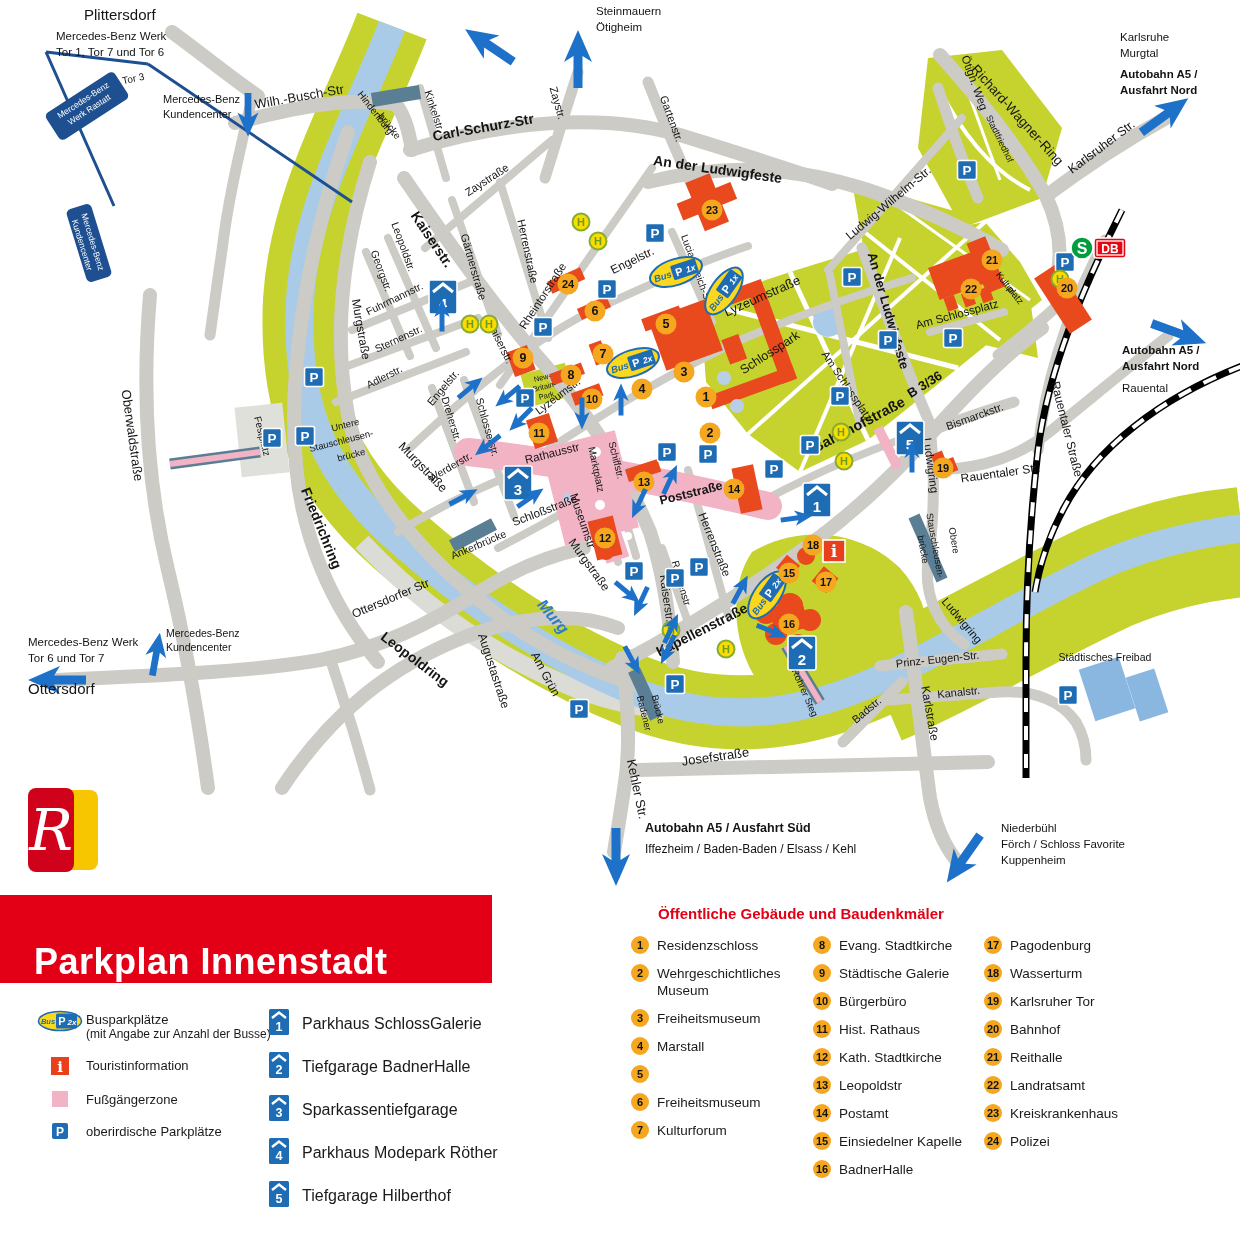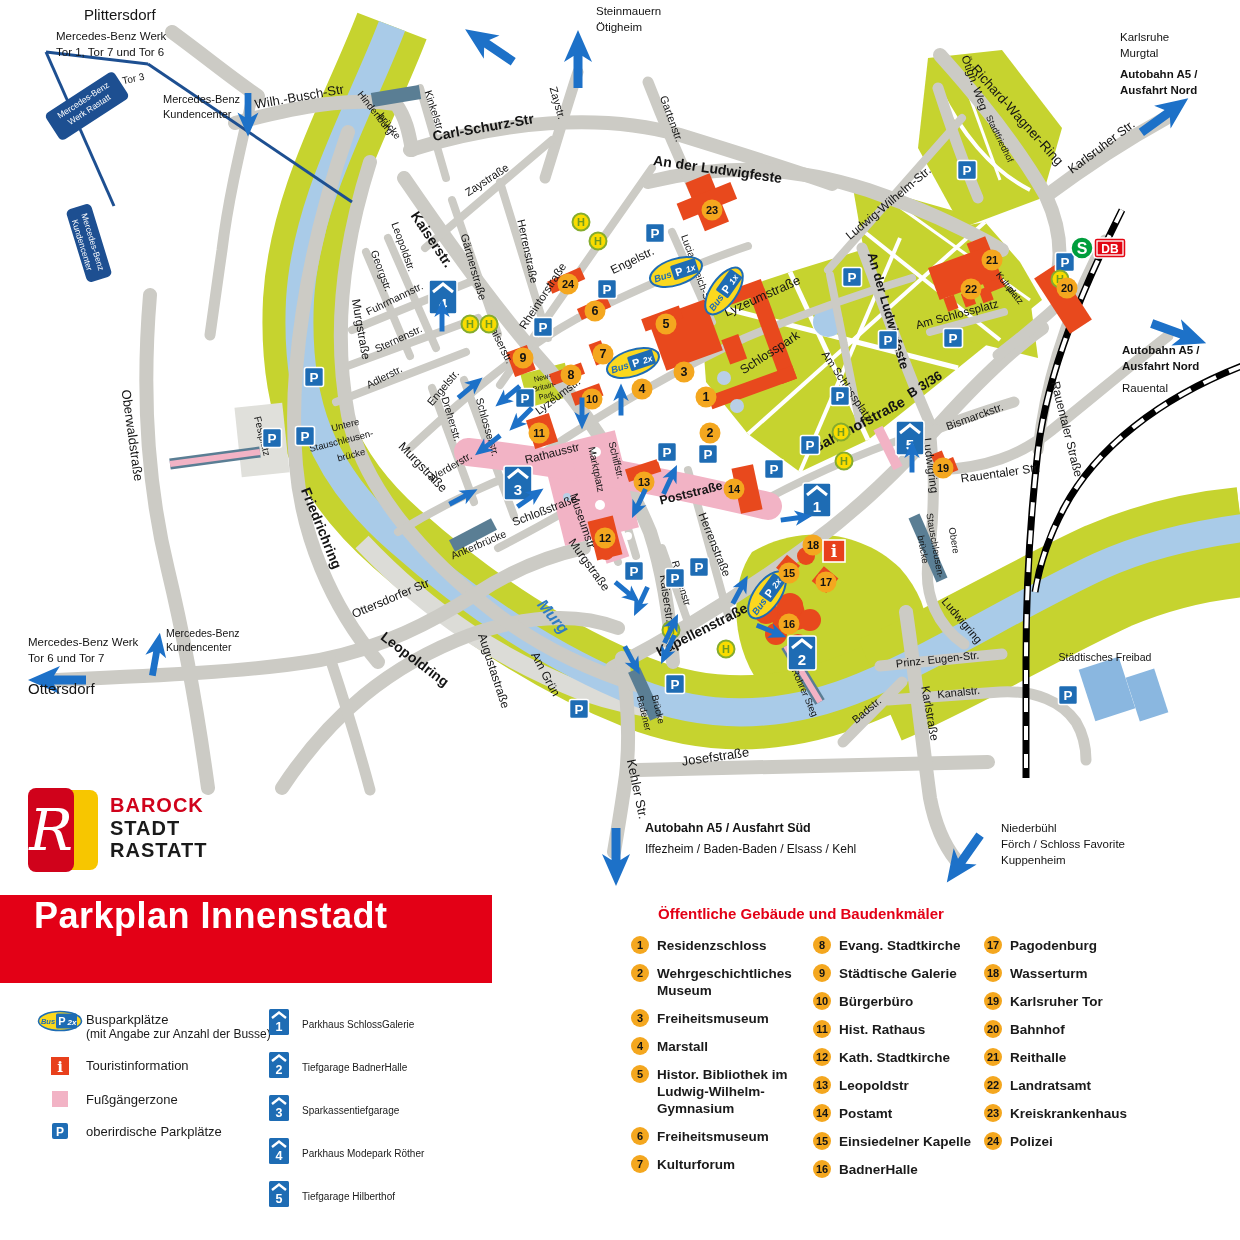--- a/index.html
+++ b/index.html
@@ -3,42 +3,42 @@
 <meta charset="utf-8">
 <style>
   html,body{margin:0;padding:0;background:#ffffff;}
   .page{position:relative;width:1240px;height:1240px;background:#fff;overflow:hidden;
         font-family:"Liberation Sans",sans-serif;}
   #map-svg{position:absolute;left:0;top:0;}
   .logo{position:absolute;left:28px;top:788px;display:flex;align-items:flex-start;}
   .logo-text{margin-left:10px;line-height:22.5px;font-size:20px;font-weight:700;letter-spacing:1px;color:#1a1a1a;padding-top:6px;}
   .logo-text .l1{color:#d0021b;}
   .banner{position:absolute;left:0;top:895px;width:492px;height:88px;background:#e30016;
-          display:flex;align-items:flex-start;}
+          display:flex;align-items:flex-end;}
   .banner span{color:#fff;font-size:36px;font-weight:600;letter-spacing:.5px;padding-left:34px;}
   .legend-symbols{position:absolute;left:34px;top:1010px;width:250px;}
   .ls-row{display:flex;align-items:flex-start;margin-bottom:14px;}
   .ls-ic{width:52px;flex:0 0 52px;display:flex;justify-content:center;}
   .ls-tx{font-size:13px;color:#1a1a1a;line-height:15px;padding-top:2px;}
   .ls-sub{font-size:12px;color:#1a1a1a;}
   .legend-parkhaus{position:absolute;left:268px;top:1008px;width:250px;}
   .ph-row{display:flex;align-items:center;margin-bottom:11px;}
   .ph-ic{width:34px;flex:0 0 34px;}
-  .ph-tx{font-size:10px;color:#1a1a1a;}
+  .ph-tx{font-size:16px;color:#1a1a1a;}
   .bl{position:absolute;left:630px;top:905px;width:600px;}
   .bl h3{margin:0 0 14px 28px;font-size:15px;font-weight:700;color:#e30016;}
   .bl-cols{position:relative;}
   .bl-col{position:absolute;top:0;}
   .bl-col.c1{left:1px;width:175px;}
   .bl-col.c2{left:183px;width:165px;}
   .bl-col.c3{left:354px;width:190px;}
   .bl-item{display:flex;align-items:flex-start;margin-bottom:10px;}
   .bl-num{flex:0 0 18px;width:18px;height:18px;border-radius:50%;background:#f4a71f;color:#141414;
           font-size:11px;font-weight:700;display:flex;align-items:center;justify-content:center;margin-right:8px;margin-top:0px;}
-  .bl-tx{font-size:13.5px;color:#1a1a1a;line-height:17px;padding-top:1px;font-weight:bold;}
+  .bl-tx{font-size:13.5px;color:#1a1a1a;line-height:17px;padding-top:1px;}
 </style>
 </head>
 <body>
 
 <div class="page">
 
 <svg id="map-svg" width="1240" height="900" viewBox="0 0 1240 900">
 
   <g fill="#c6d32f" stroke="none">
     <path d="M 700 302 L 790 272 L 900 238 L 985 222 L 1020 262 L 1042 300 L 958 368 L 868 440 L 800 472 L 748 434 L 706 382 Z"></path>
@@ -673,25 +673,20 @@
         <text x="1001" y="863.74" font-size="11.5" font-weight="400" fill="#141414" text-anchor="start">Kuppenheim</text>
       </g>
 </svg>
 
 <div class="logo">
   <svg width="72" height="84">
     <rect x="22" y="2" width="48" height="80" rx="8" fill="#f7c600"></rect>
     <rect x="0" y="0" width="46" height="84" rx="8" fill="#d0021b"></rect>
     <text x="23" y="62" text-anchor="middle" font-family="DejaVu Serif, serif" font-style="italic" font-size="58" fill="#ffffff">R</text>
   </svg>
-  <div class="logo-text">
-    <div class="l1">BAROCK</div>
-    <div>STADT</div>
-    <div>RASTATT</div>
-  </div>
 </div>
 
 <div class="banner">
   <span>Parkplan Innenstadt</span>
 </div>
 
 <div class="legend-symbols" id="legend-symbols">
       <div class="ls-row">
         <div class="ls-ic">
           <svg width="46" height="22">
@@ -790,21 +785,20 @@
           <div class="bl-item">
             <div class="bl-num">3</div>
       <div class="bl-tx">Freiheitsmuseum</div>
           </div>
           <div class="bl-item">
             <div class="bl-num">4</div>
       <div class="bl-tx">Marstall</div>
           </div>
           <div class="bl-item">
             <div class="bl-num">5</div>
-      <div class="bl-tx">Histor. Bibliothek im Ludwig-Wilhelm-Gymnasium</div>
           </div>
           <div class="bl-item">
             <div class="bl-num">6</div>
       <div class="bl-tx">Freiheitsmuseum</div>
           </div>
           <div class="bl-item">
             <div class="bl-num">7</div>
       <div class="bl-tx">Kulturforum</div>
           </div>
         </div>

